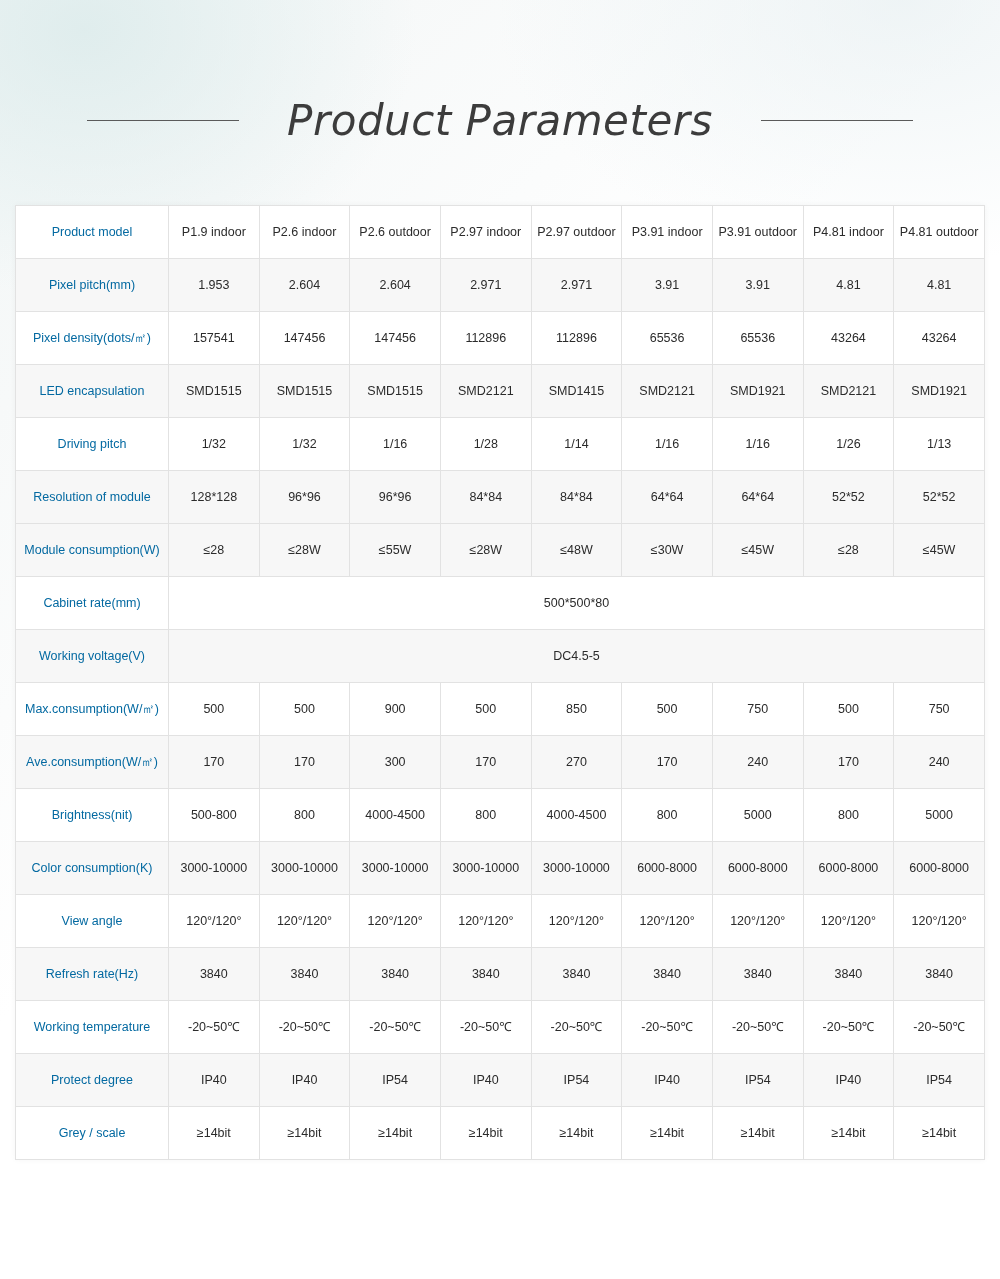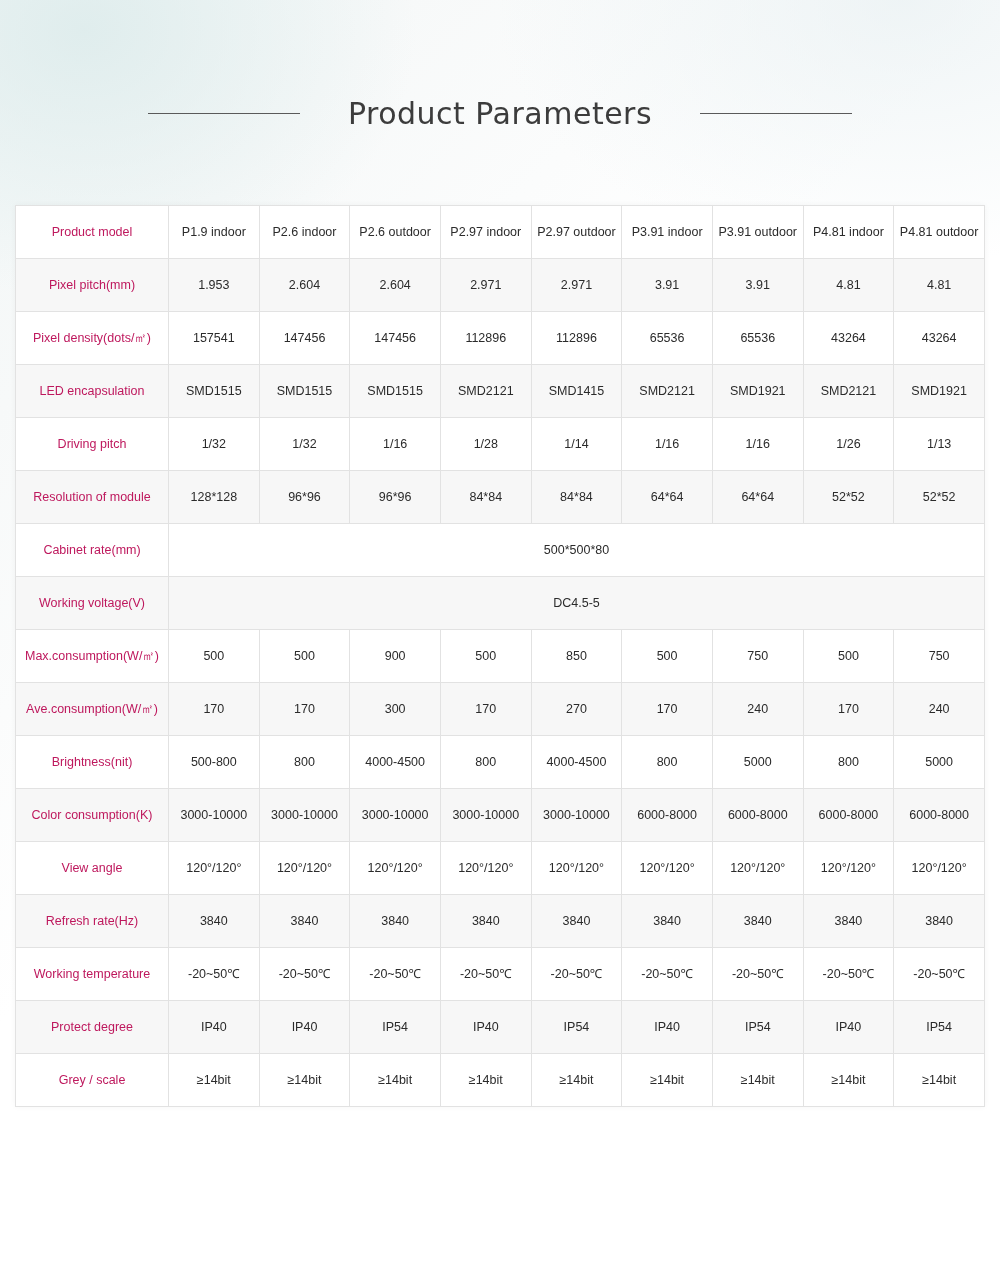--- a/index.html
+++ b/index.html
@@ -45,26 +45,27 @@
     gap: 0;
   }
   .title-rule {
     width: 152px;
     height: 1px;
     background: #5a5a5a;
   }
   .title-rule.left { margin-right: 48px; }
   .title-rule.right { margin-left: 48px; }
   .page-title {
-    font-size: 30px;
+    font-size: 42px;
     font-weight: 400;
     color: #3c3c3c;
     letter-spacing: 0.5px;
     white-space: nowrap;
     font-family: "DejaVu Sans", sans-serif;
+    font-style: italic;
   }
   .table-wrap {
     position: absolute;
     top: 205px;
     left: 15px;
     width: 970px;
     background: #ffffff;
     box-shadow: 0 0 6px rgba(0,0,0,0.04);
   }
   table.spec {
@@ -82,21 +83,21 @@
     padding: 2px 1px;
     line-height: 1.15;
     word-break: break-word;
   }
   table.spec tr.row-alt td {
     background: #f7f7f7;
   }
   table.spec tr td.label {
     width: 150px;
     font-size: 12.5px;
-    color: #be185d;
+    color: #0369a1;
     background: #ffffff;
   }
   table.spec tr.row-alt td.label {
     background: #f7f7f7;
   }
   td.merged {
     font-size: 14px;
   }
 </style>
 </head>
@@ -180,20 +181,32 @@
             <td>128*128</td>
             <td>96*96</td>
             <td>96*96</td>
             <td>84*84</td>
             <td>84*84</td>
             <td>64*64</td>
             <td>64*64</td>
             <td>52*52</td>
             <td>52*52</td>
           </tr>
+          <tr class="row-alt">
+            <td class="label">Module consumption(W)</td>
+            <td>≤28</td>
+            <td>≤28W</td>
+            <td>≤55W</td>
+            <td>≤28W</td>
+            <td>≤48W</td>
+            <td>≤30W</td>
+            <td>≤45W</td>
+            <td>≤28</td>
+            <td>≤45W</td>
+          </tr>
           <tr>
             <td class="label">Cabinet rate(mm)</td>
             <td class="merged" colspan="9">500*500*80</td>
           </tr>
           <tr class="row-alt">
             <td class="label">Working voltage(V)</td>
             <td class="merged" colspan="9">DC4.5-5</td>
           </tr>
           <tr>
             <td class="label">Max.consumption(W/㎡)</td>

